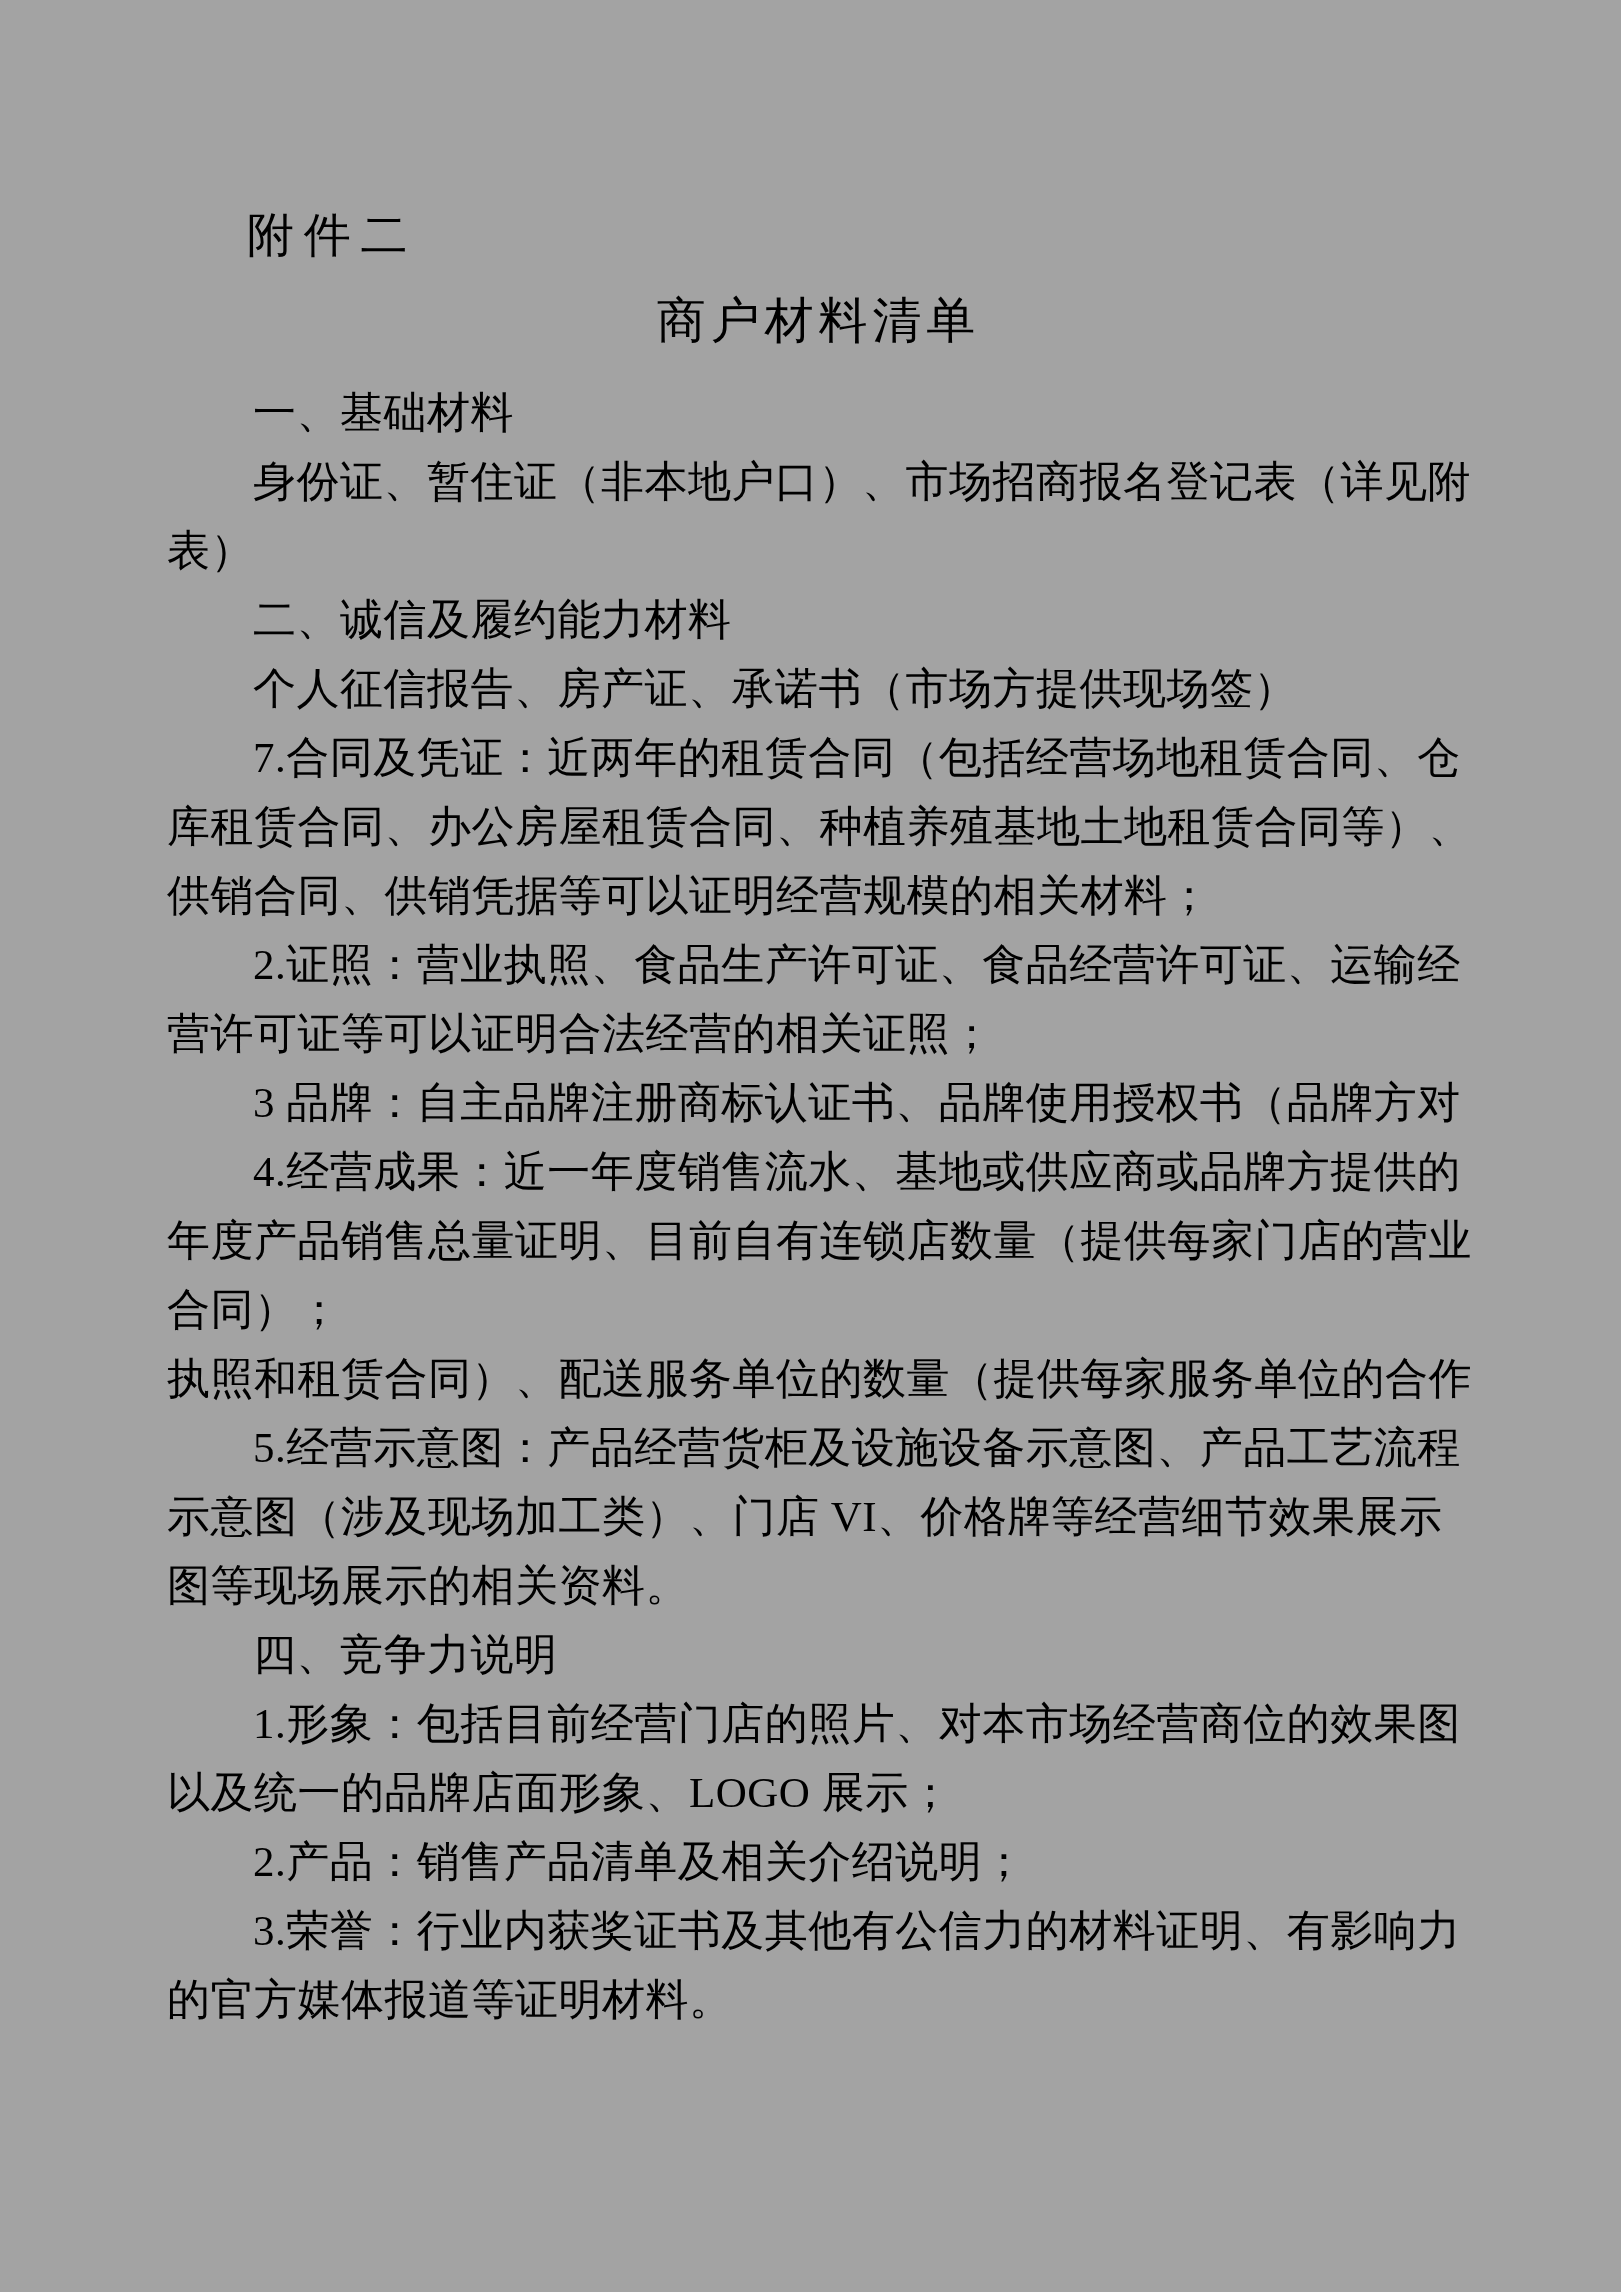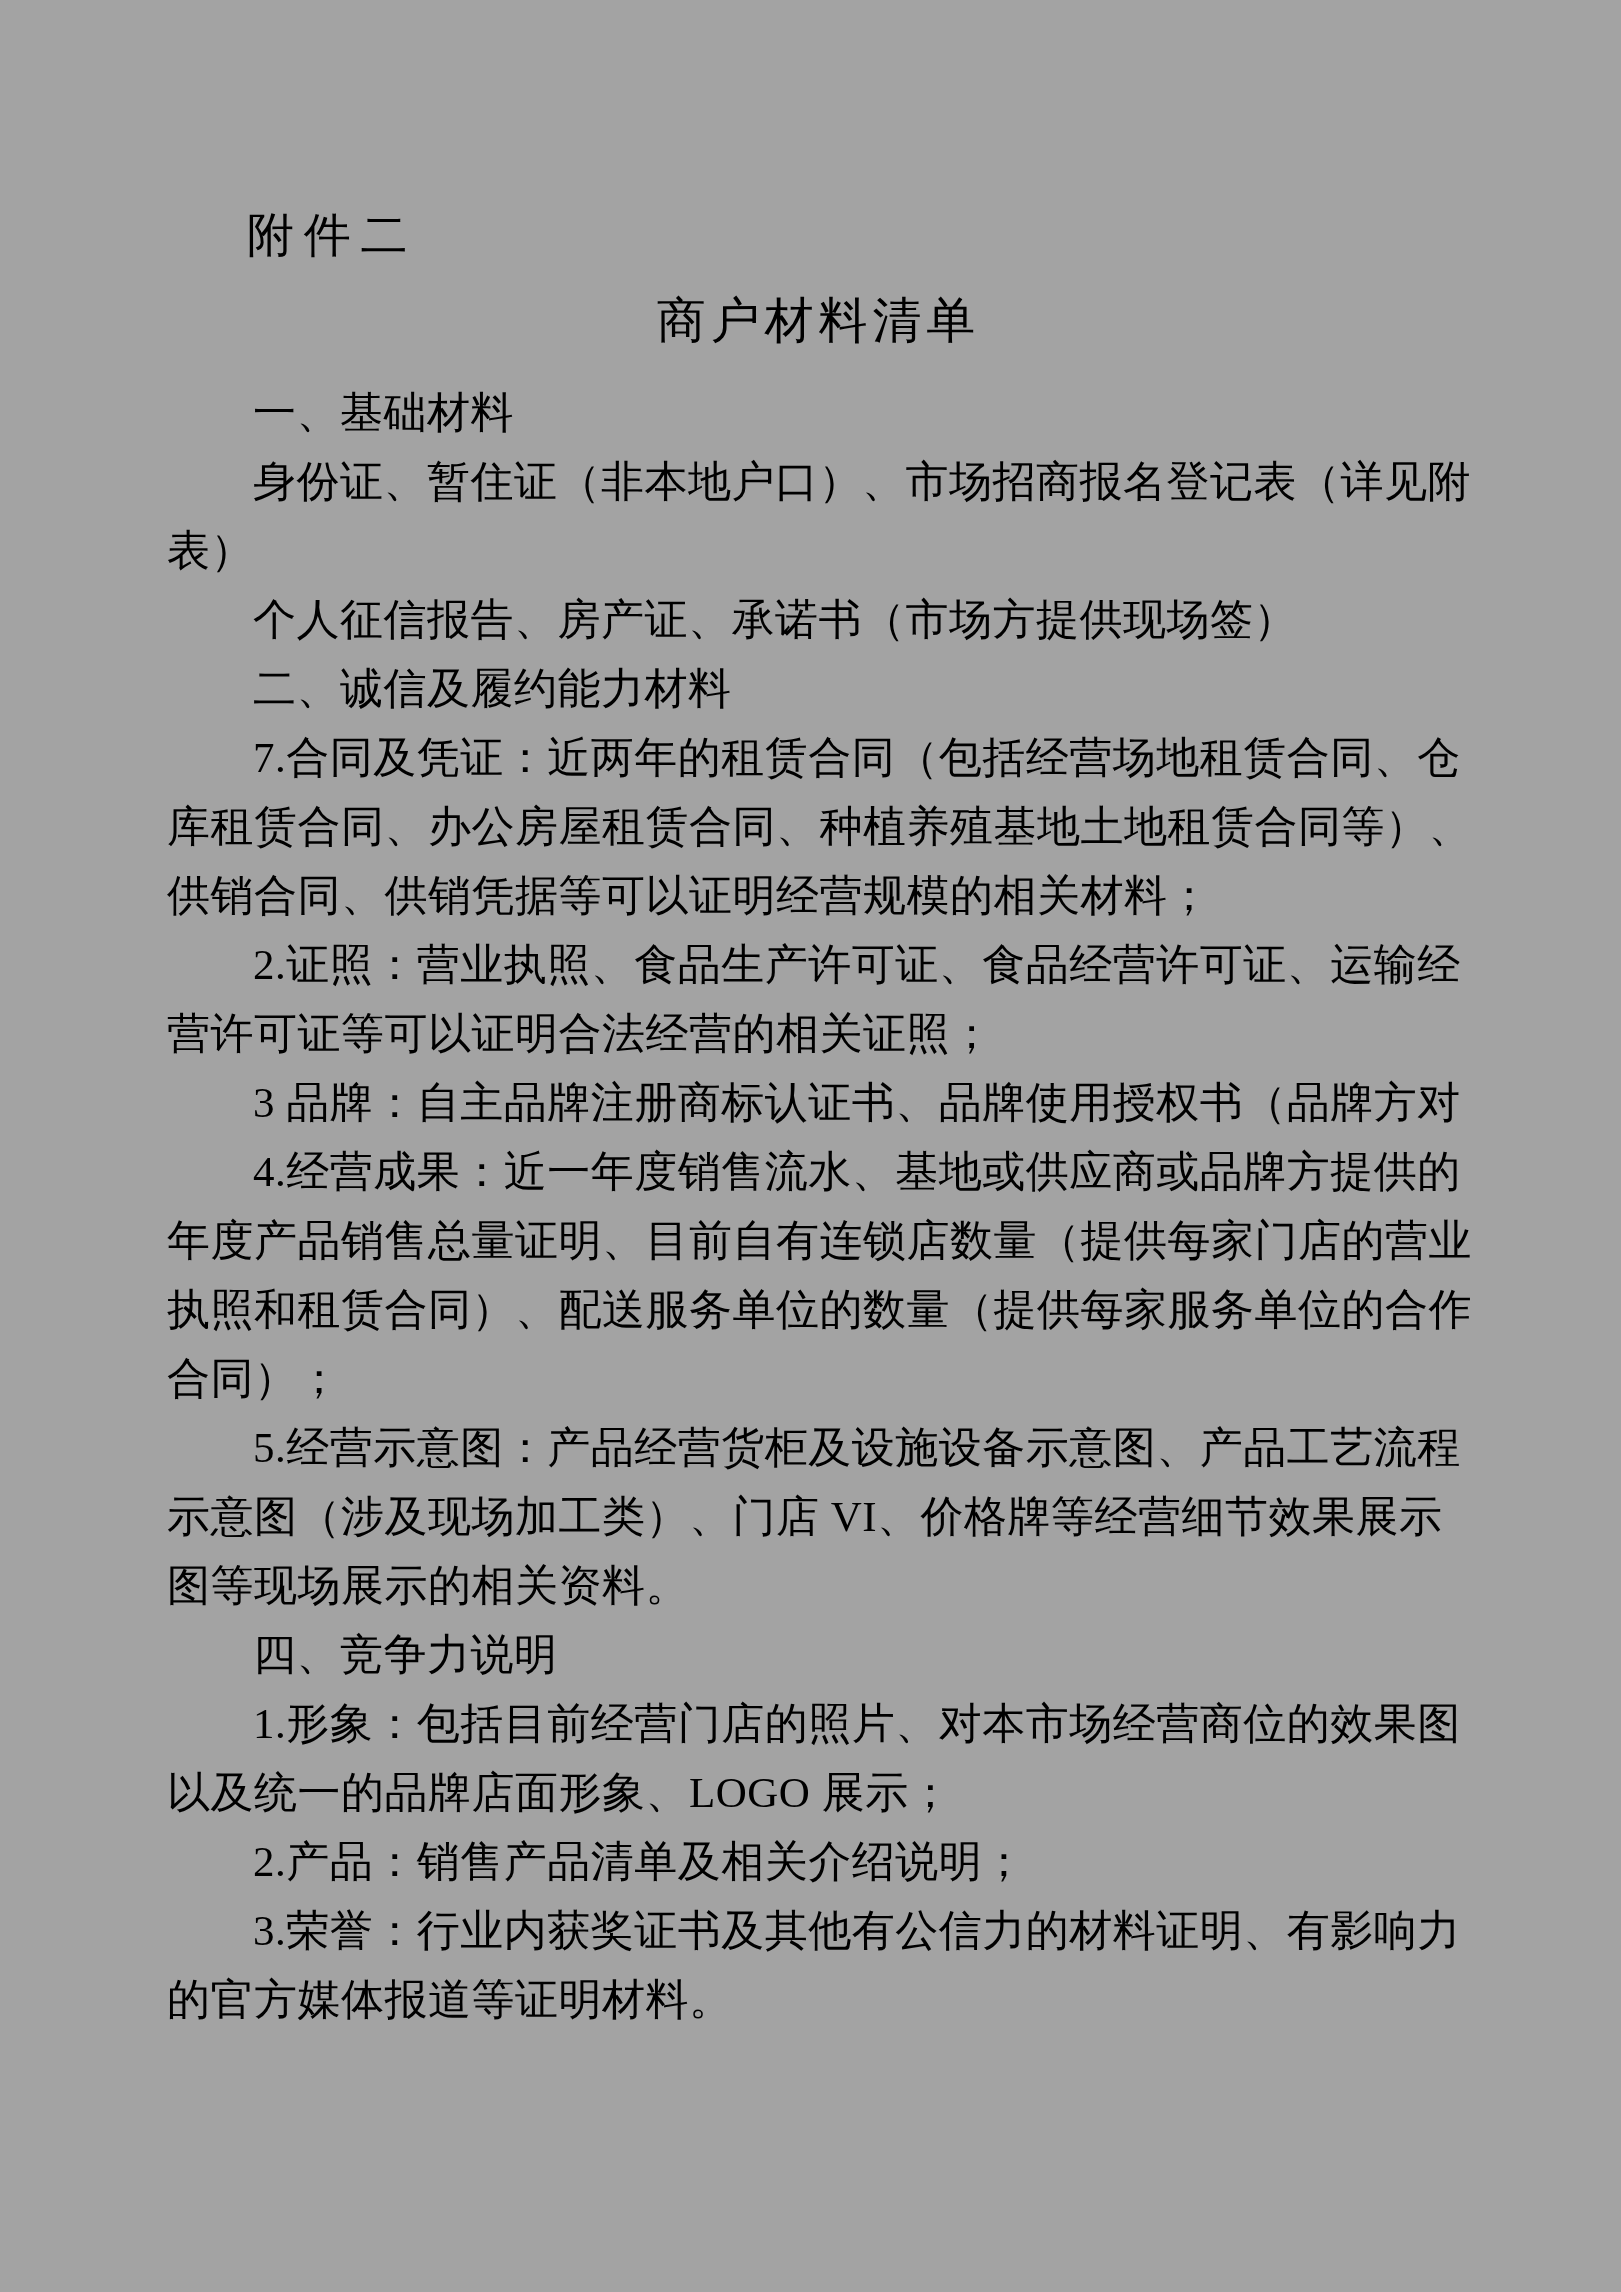--- a/index.html
+++ b/index.html
@@ -58,32 +58,32 @@
 
 <div class="page">
   <div class="attachment-label">附件二</div>
 
   <h1 class="doc-title">商户材料清单</h1>
 
   <div class="doc-body">
     <div class="line indent">一、基础材料</div>
     <div class="line indent">身份证、暂住证（非本地户口）、市场招商报名登记表（详见附</div>
     <div class="line">表）</div>
+    <div class="line indent">二、诚信及履约能力材料</div>
     <div class="line indent">个人征信报告、房产证、承诺书（市场方提供现场签）</div>
-    <div class="line indent">二、诚信及履约能力材料</div>
     <div class="line indent">7.合同及凭证：近两年的租赁合同（包括经营场地租赁合同、仓</div>
     <div class="line">库租赁合同、办公房屋租赁合同、种植养殖基地土地租赁合同等）、</div>
     <div class="line">供销合同、供销凭据等可以证明经营规模的相关材料；</div>
     <div class="line indent">2.证照：营业执照、食品生产许可证、食品经营许可证、运输经</div>
     <div class="line">营许可证等可以证明合法经营的相关证照；</div>
     <div class="line indent">3 品牌：自主品牌注册商标认证书、品牌使用授权书（品牌方对</div>
     <div class="line indent">4.经营成果：近一年度销售流水、基地或供应商或品牌方提供的</div>
     <div class="line">年度产品销售总量证明、目前自有连锁店数量（提供每家门店的营业</div>
+    <div class="line">合同）；</div>
     <div class="line">执照和租赁合同）、配送服务单位的数量（提供每家服务单位的合作</div>
-    <div class="line">合同）；</div>
     <div class="line indent">5.经营示意图：产品经营货柜及设施设备示意图、产品工艺流程</div>
     <div class="line">示意图（涉及现场加工类）、门店 VI、价格牌等经营细节效果展示</div>
     <div class="line">图等现场展示的相关资料。</div>
     <div class="line indent">四、竞争力说明</div>
     <div class="line indent">1.形象：包括目前经营门店的照片、对本市场经营商位的效果图</div>
     <div class="line">以及统一的品牌店面形象、LOGO 展示；</div>
     <div class="line indent">2.产品：销售产品清单及相关介绍说明；</div>
     <div class="line indent">3.荣誉：行业内获奖证书及其他有公信力的材料证明、有影响力</div>
     <div class="line">的官方媒体报道等证明材料。</div>
   </div>

